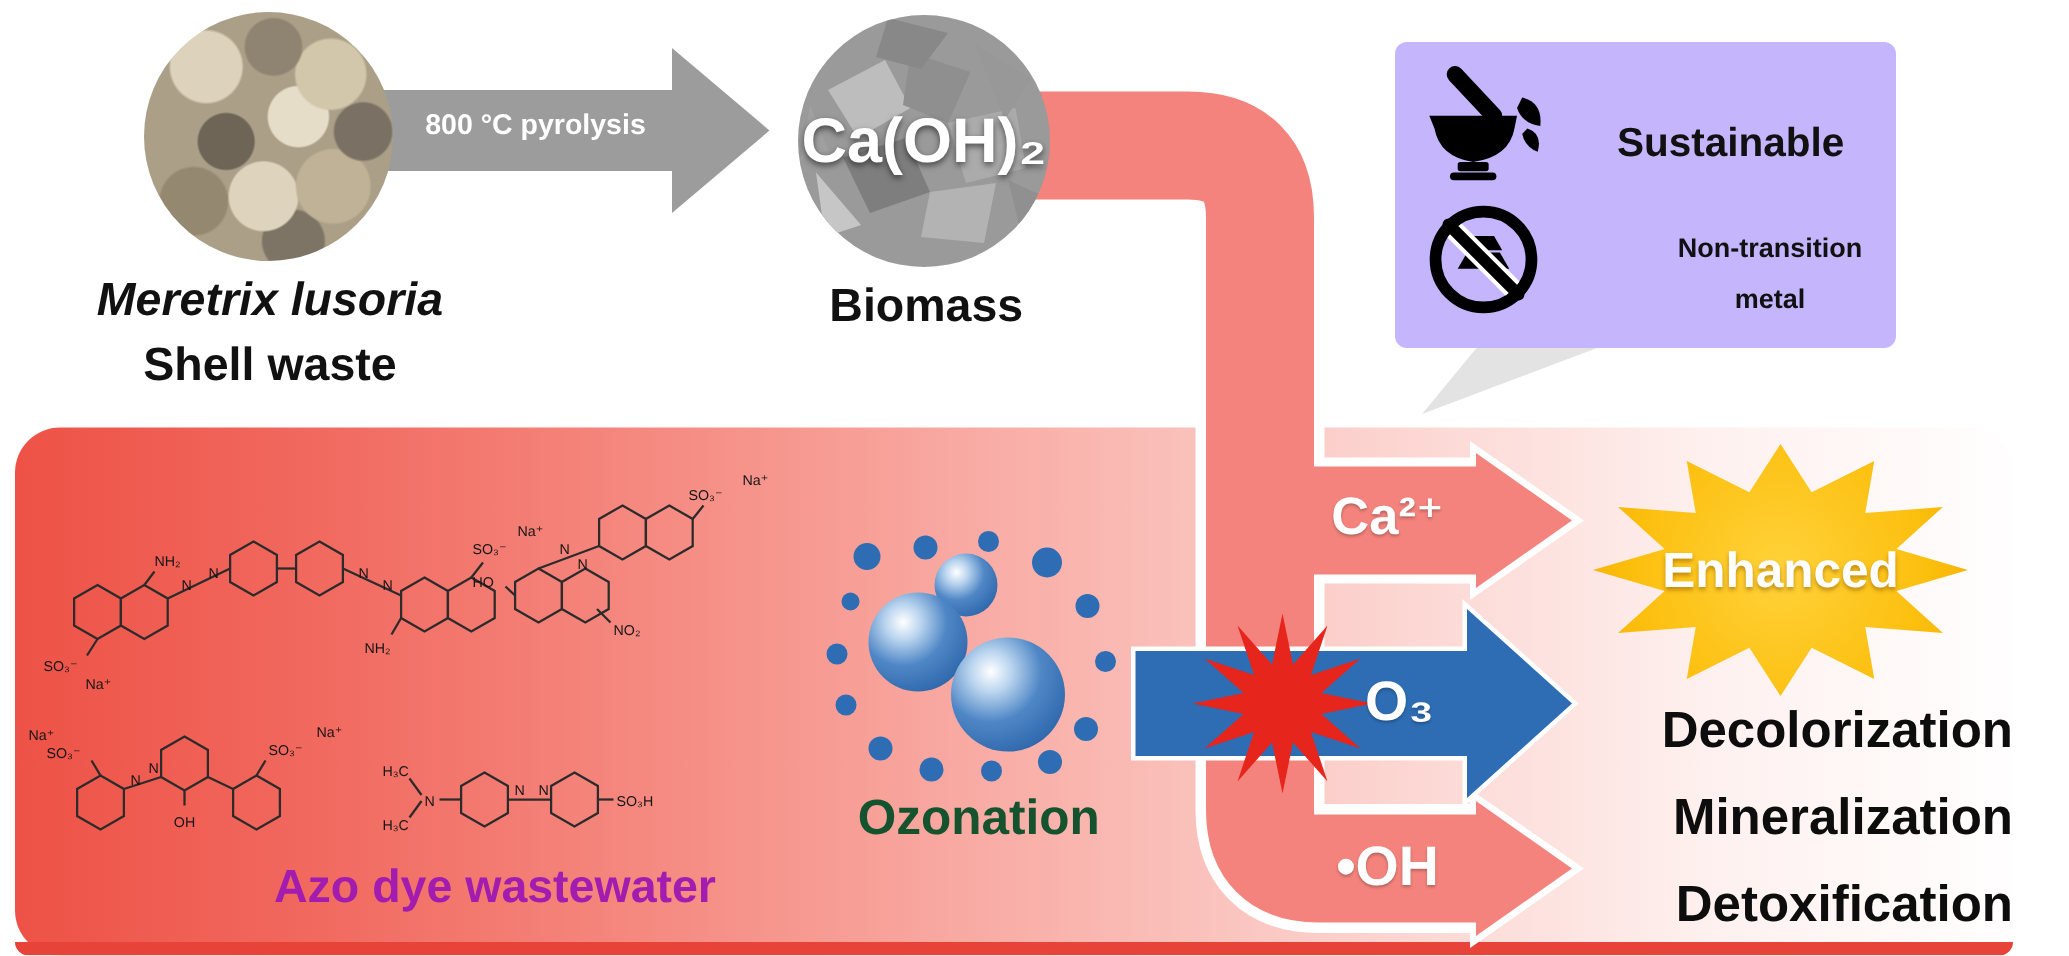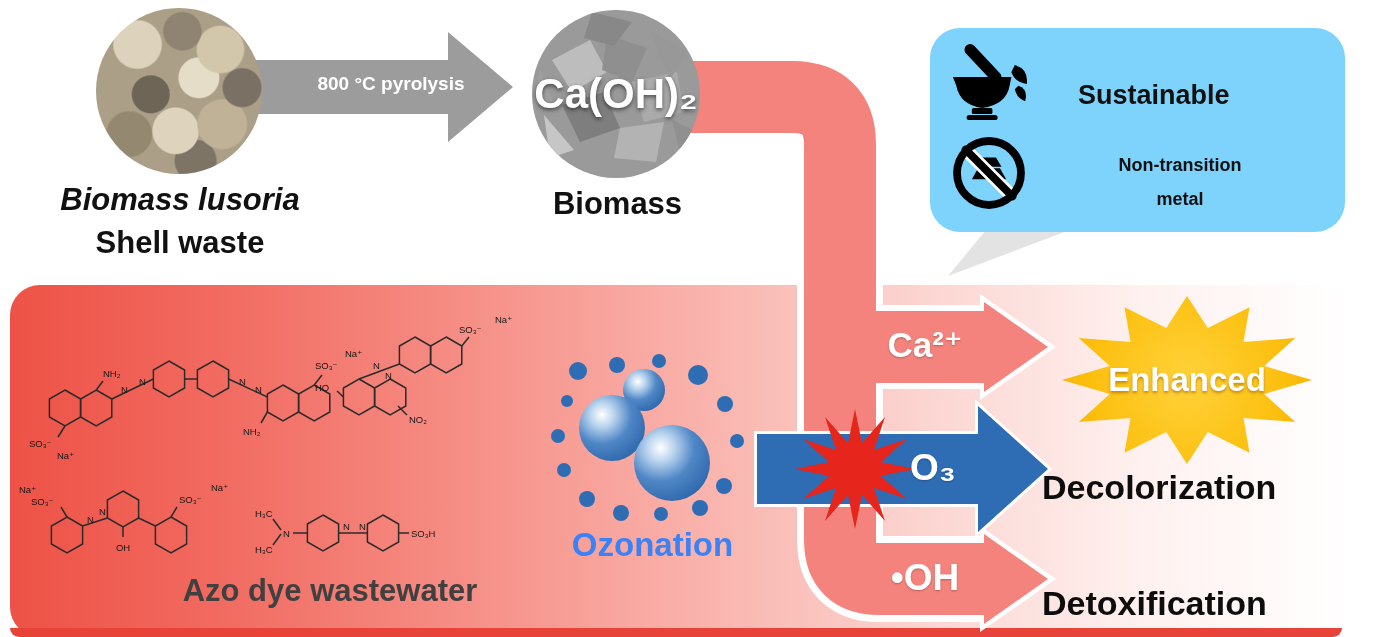--- a/index.html
+++ b/index.html
@@ -28,43 +28,43 @@
       radial-gradient(circle at 60% 92%, #7d7466 0 11%, transparent 12%),
       #ab9f88;}
   #sem-photo{left:532px;top:10px;width:168px;height:168px;border-radius:50%;overflow:hidden;background:#9a9a9a;}
   #sem-label{left:0;top:0;width:168px;height:168px;display:flex;align-items:center;justify-content:center;
              color:#fff;font-weight:bold;font-size:42px;text-shadow:0 2px 4px rgba(0,0,0,.55);}
 
   
   .caption{font-size:31px;font-weight:bold;color:#111;line-height:43px;}
   .it{font-style:italic;}
 
-  #pyro-label{left:262px;top:73px;width:190px;text-align:center;color:#fff;font-weight:bold;font-size:19px;padding-left:34px;}
-
-  
-  #callout{left:930px;top:28px;width:415px;height:204px;background:#7dd3fc;border-radius:30px;}
+  #pyro-label{left:262px;top:73px;width:190px;text-align:center;color:#fff;font-weight:bold;font-size:19px;}
+
+  
+  #callout{left:930px;top:28px;width:334px;height:204px;background:#c4b5fd;border-radius:8px;}
   #sustainable-label{left:148px;top:52px;width:220px;font-size:27px;font-weight:bold;color:#111;}
   #nontransition-label{left:140px;top:120px;width:220px;text-align:center;font-size:18px;font-weight:bold;color:#111;line-height:34px;}
 
   
   .flow-label{color:#fff;font-weight:bold;text-align:center;text-shadow:0 1px 2px rgba(0,0,0,.25);}
   #ca-label{left:855px;top:325px;width:140px;font-size:35px;}
   #o3-label{left:878px;top:447px;width:110px;font-size:37px;}
   #oh-label{left:850px;top:557px;width:150px;font-size:37px;}
-  #ozonation-label{left:540px;top:526px;width:225px;text-align:center;font-size:33px;font-weight:bold;color:#3b82f6;}
-  #azo-caption{left:130px;top:573px;width:400px;text-align:center;font-size:31px;font-weight:bold;color:#404040;}
+  #ozonation-label{left:540px;top:526px;width:225px;text-align:center;font-size:33px;font-weight:bold;color:#14532d;}
+  #azo-caption{left:130px;top:573px;width:400px;text-align:center;font-size:31px;font-weight:bold;color:#a21caf;}
 
   
   #enhanced-burst{left:1062px;top:296px;width:250px;height:168px;
     background:radial-gradient(circle,#ffd23a 0%,#fcbf0e 65%,#f3ad00 100%);
     clip-path:polygon(100% 50%,80.9% 58.3%,93.3% 75%,72.6% 72.6%,75% 93.3%,58.3% 80.9%,50% 100%,41.7% 80.9%,25% 93.3%,27.4% 72.6%,6.7% 75%,19.1% 58.3%,0% 50%,19.1% 41.7%,6.7% 25%,27.4% 27.4%,25% 6.7%,41.7% 19.1%,50% 0%,58.3% 19.1%,75% 6.7%,72.6% 27.4%,93.3% 25%,80.9% 41.7%);
     display:flex;align-items:center;justify-content:center;}
   #enhanced-label{color:#fff;font-weight:bold;font-size:33px;text-shadow:0 2px 3px rgba(150,95,0,.6);}
 
-  .outcome{left:1042px;width:300px;text-align:left;font-size:34px;font-weight:bold;color:#0d0d0d;}
+  .outcome{left:1042px;width:300px;text-align:right;font-size:34px;font-weight:bold;color:#0d0d0d;}
 
   
   .ringstroke{fill:none;stroke:#2b2b2b;stroke-width:1.5;}
   .bond{stroke:#2b2b2b;stroke-width:1.5;}
   .chem{font-size:9.5px;fill:#161616;font-family:"Liberation Sans","DejaVu Sans",sans-serif;}
 </style>
 </head>
 <body>
 
 <div id="canvas">
@@ -207,30 +207,31 @@
   <div class="abs flow-label" id="o3-label">O₃</div>
   <div class="abs flow-label" id="oh-label">•OH</div>
   <div class="abs" id="ozonation-label">Ozonation</div>
   <div class="abs" id="azo-caption">Azo dye wastewater</div>
 
   <div class="abs" id="enhanced-burst">
     <span id="enhanced-label">Enhanced</span>
   </div>
 
   <div class="abs outcome" style="top:468px;">Decolorization</div>
+  <div class="abs outcome" style="top:526px;">Mineralization</div>
   <div class="abs outcome" style="top:584px;">Detoxification</div>
 
   <svg class="abs" style="left:255px;top:30px;" width="260" height="115" viewBox="0 0 260 115">
     <polygon points="0,30 193,30 193,2 258,57 193,112 193,84 0,84" fill="#9c9c9c"></polygon>
   </svg>
   <div class="abs" id="pyro-label">800 °C pyrolysis</div>
 
   <div class="abs" id="shell-photo"></div>
   <div class="abs caption ctr" style="left:10px;top:178px;width:340px;">
-    <div class="it">Biomass lusoria</div>
+    <div class="it">Meretrix lusoria</div>
     <div>Shell waste</div>
   </div>
 
   <div class="abs" id="sem-photo">
     <svg width="168" height="168" viewBox="0 0 168 168">
       <polygon points="20,50 58,30 75,62 40,82" fill="#bdbdbd"></polygon>
       <polygon points="75,25 115,38 100,72 70,60" fill="#8f8f8f"></polygon>
       <polygon points="100,72 145,62 152,102 112,112" fill="#ababab"></polygon>
       <polygon points="30,95 72,82 88,118 48,132" fill="#7e7e7e"></polygon>
       <polygon points="88,118 132,112 124,152 82,148" fill="#b3b3b3"></polygon>

